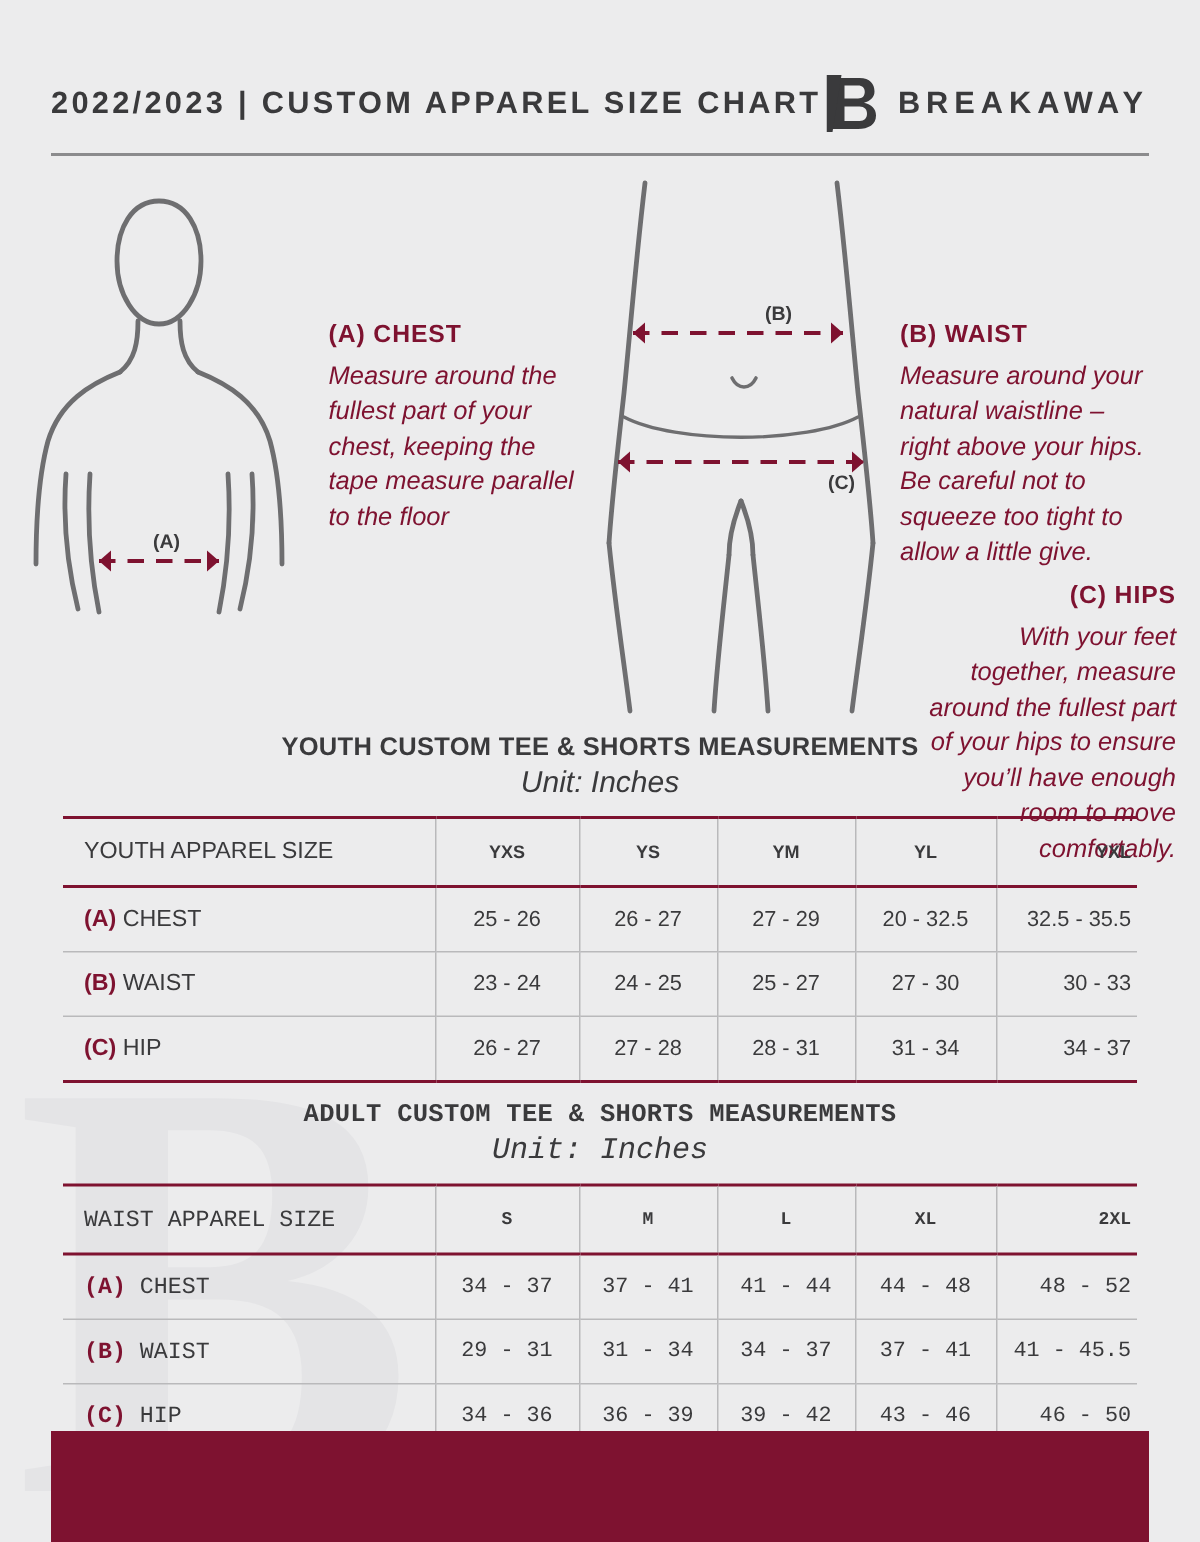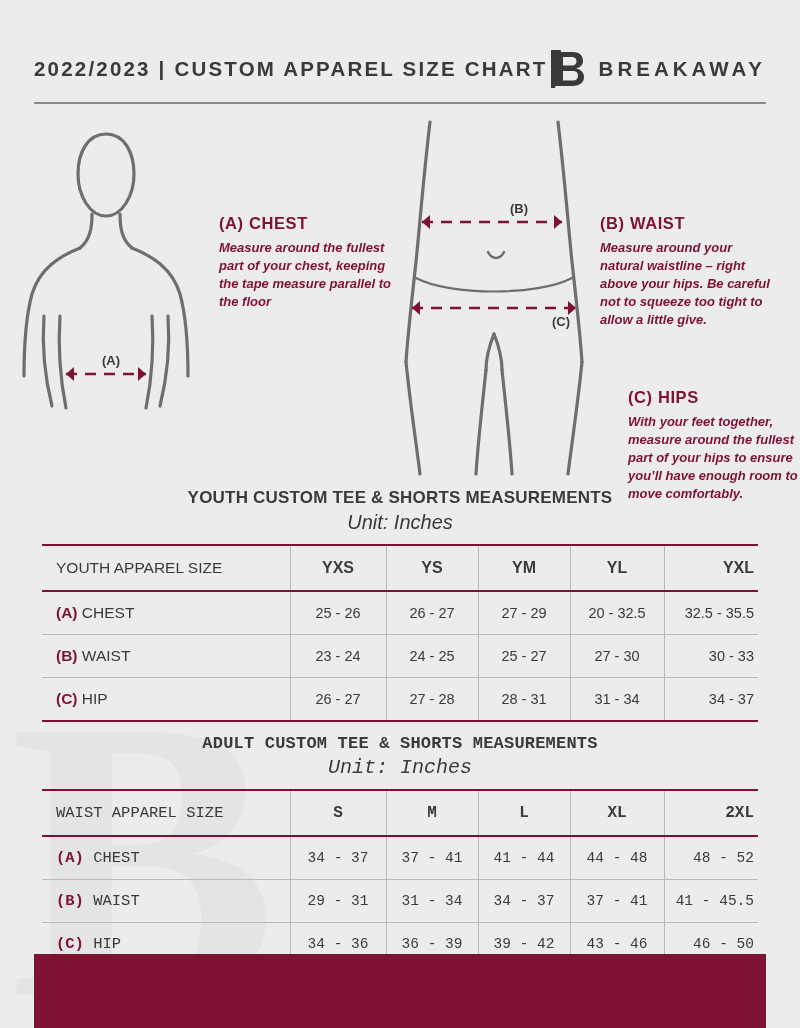--- a/index.html
+++ b/index.html
@@ -87,29 +87,28 @@
   .callout h3 {
     margin: 0 0 6px 0;
     font-size: 16.5px;
     font-weight: bold;
     letter-spacing: 0.6px;
     color: #7e1230;
   }
   .callout h3 .lbl { color: #7e1230; }
   .callout p {
     margin: 0;
-    font-size: 13px;
+    font-size: 17px;
     line-height: 1.38;
     font-style: italic;
     color: #7e1230;
-    font-weight: bold;
   }
   .callout-chest { left: 219px; top: 104px; width: 172px; }
   .callout-waist { left: 600px; top: 104px; width: 170px; }
-  .callout-hips  { left: 628px; top: 278px; width: 172px; }
+  .callout-hips  { left: 612px; top: 278px; width: 172px; text-align: right; }
 
   
   .section {
     position: relative;
     z-index: 2;
     margin-top: 6px;
   }
   .sec-title {
     text-align: center;
     font-size: 17px;
@@ -139,21 +138,21 @@
     font-size: 14.5px;
     color: #3a3a3c;
     font-weight: normal;
     padding: 12px 4px;
   }
   tr.head-row { height: 46px; }
   tr.head-row th {
     border-top: 2px solid #7e1230;
     border-bottom: 2px solid #7e1230;
     font-weight: bold;
-    font-size: 16px;
+    font-size: 12px;
   }
   tr.head-row th.rowlabel {
     font-weight: normal;
     font-size: 15.5px;
     text-align: left;
     padding-left: 14px;
   }
   tbody tr td { border-bottom: 1px solid #b9b9bb; }
   tbody tr:last-child td { border-bottom: 2px solid #7e1230; }
   td.rowlabel {

